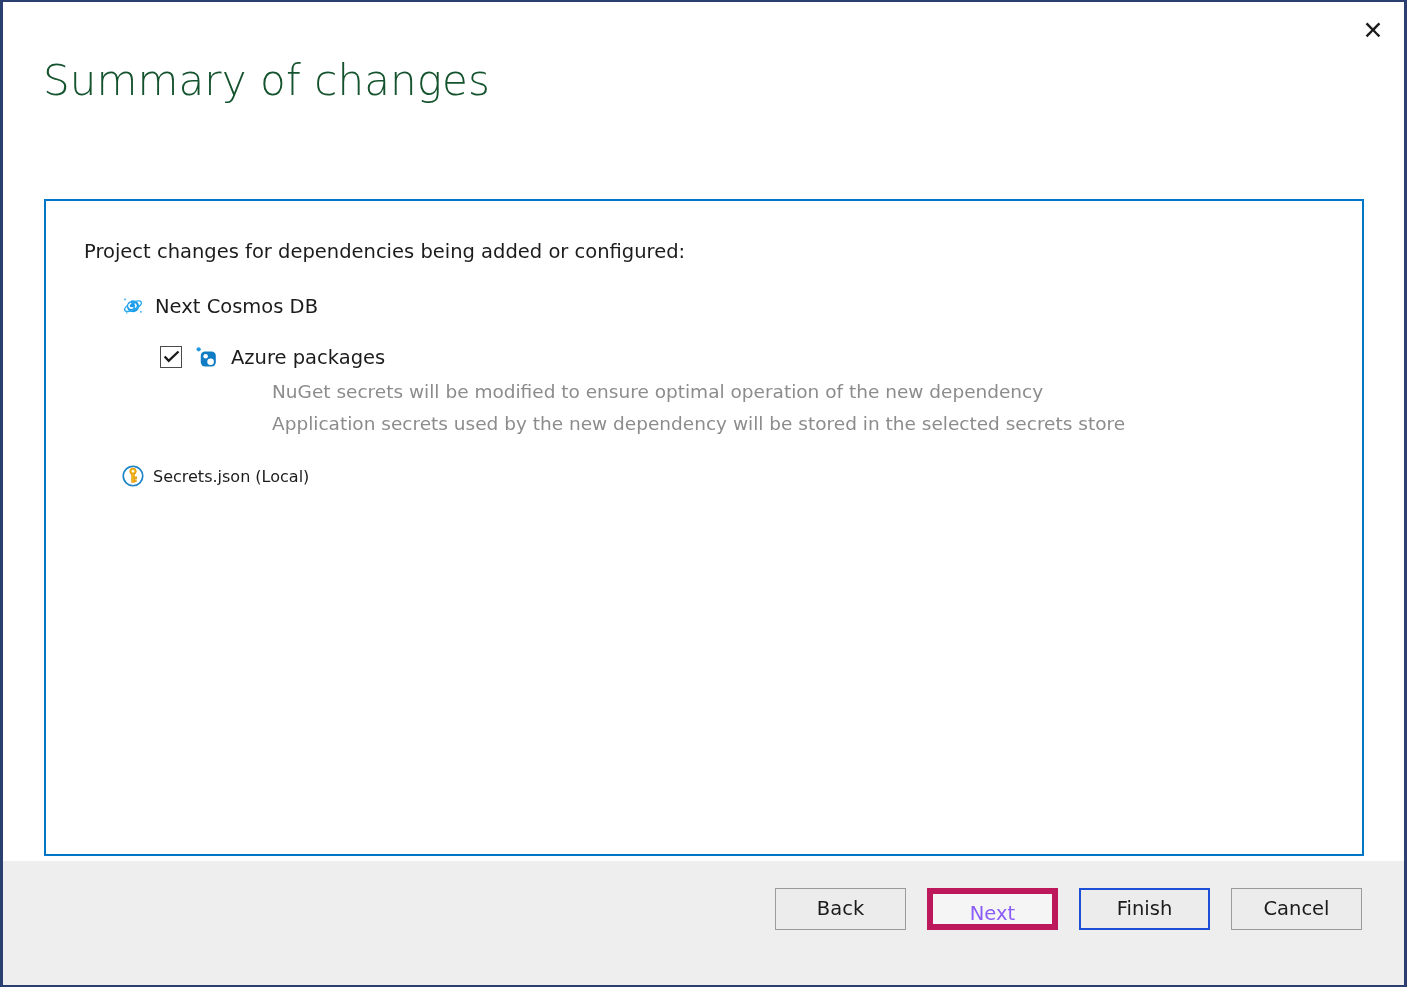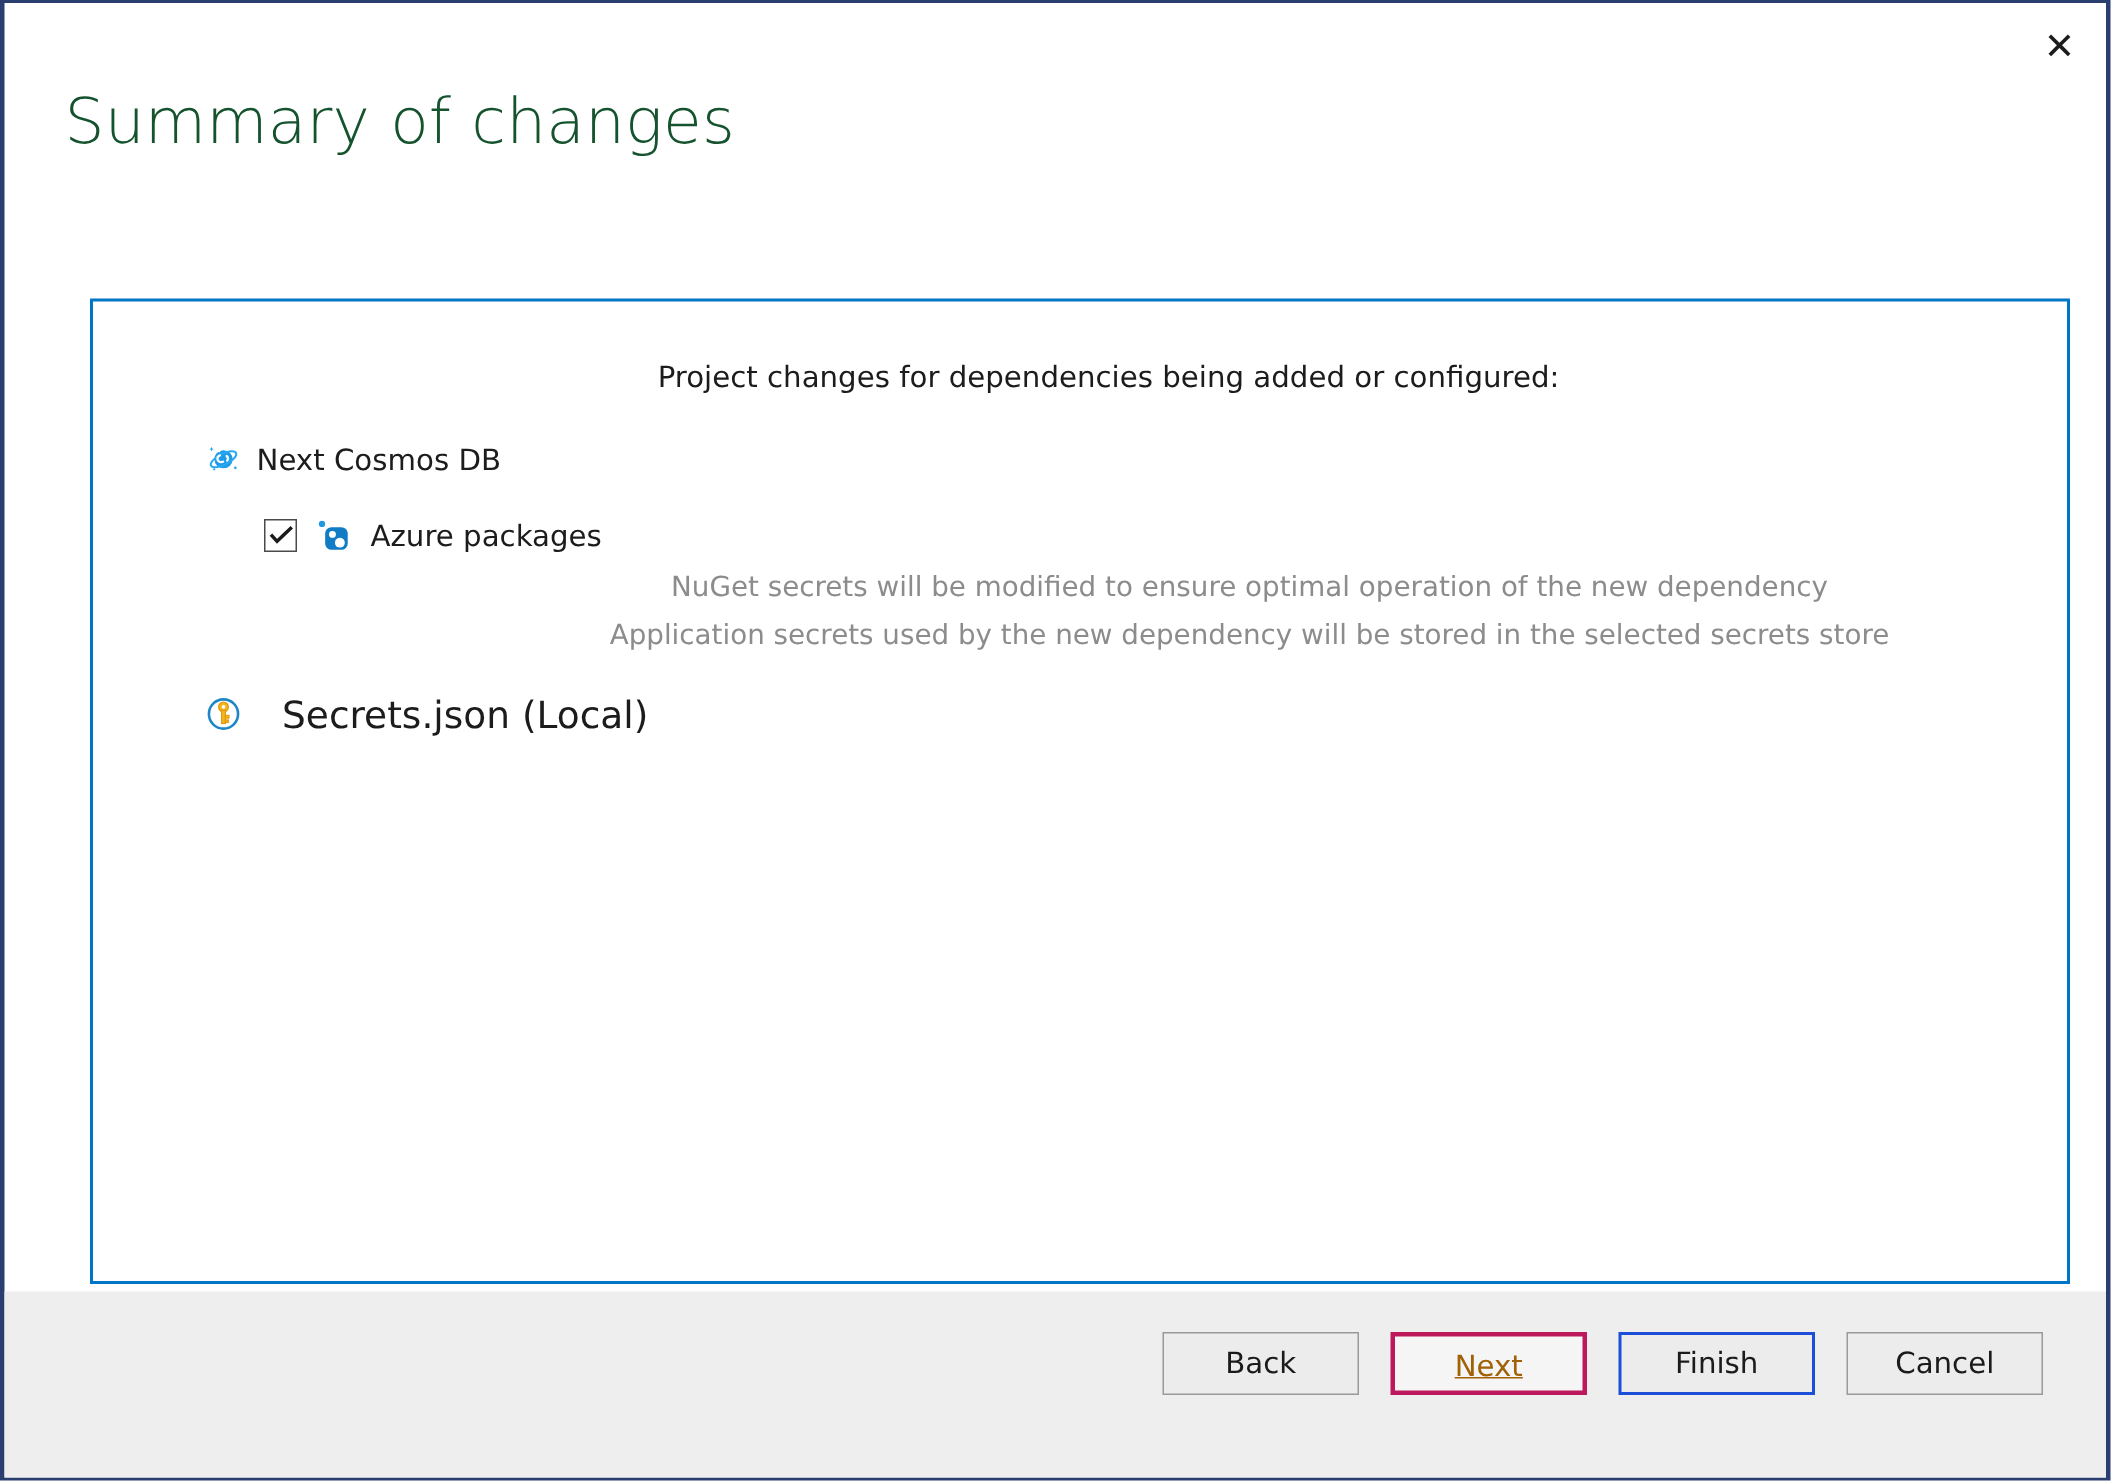--- a/index.html
+++ b/index.html
@@ -64,29 +64,28 @@
     font-family: "DejaVu Sans", sans-serif;
   }
   
   #content-area {
     flex: 1 1 auto;
     position: relative;
     padding: 0;
   }
   #summary-panel {
     position: absolute;
-    left: 57px;
+    left: 41px;
     top: 97px;
     width: 1320px;
     height: 657px;
     box-sizing: border-box;
     border: 2px solid #0076c8;
     background: #ffffff;
     overflow: hidden;
-    text-align: center;
   }
   #panel-intro {
     margin: 0;
     padding: 39px 0 0 38px;
     font-size: 19.5px;
     color: #1c1c1c;
     font-family: "DejaVu Sans", sans-serif;
     font-weight: 400;
   }
   .tree {
@@ -150,24 +149,24 @@
   }
   
   .leaf-row {
     display: flex;
     align-items: center;
     padding-left: 63px;
     margin-top: 29px;
     height: 26px;
   }
   .leaf-row .label {
-    font-size: 25px;
+    font-size: 16px;
     color: #1c1c1c;
     font-family: "DejaVu Sans", sans-serif;
-    margin-left: 28px;
+    margin-left: 9px;
   }
   
   #footer {
     flex: 0 0 auto;
     height: 124px;
     background: #eeeeee;
     display: flex;
     align-items: flex-start;
     justify-content: flex-end;
     padding-top: 27px;
@@ -183,24 +182,23 @@
     color: #1b1b1b;
     font-size: 19.5px;
     font-family: "DejaVu Sans", sans-serif;
     cursor: pointer;
     padding: 0;
     line-height: 40px;
     text-align: center;
   }
   .dlg-button.disabled {
     background: #f5f5f5;
-    border: 3px solid #be185d;
-    color: #a16207;
+    border: 6px solid #be185d;
+    color: #8b5cf6;
     cursor: default;
-    text-decoration: underline;
   }
   .dlg-button.default {
     border: 2px solid #1d4ed8;
     background: #ececec;
     line-height: 38px;
   }
   .dlg-button.last { margin-right: 42px; }
 </style>
 </head>
 <body>

